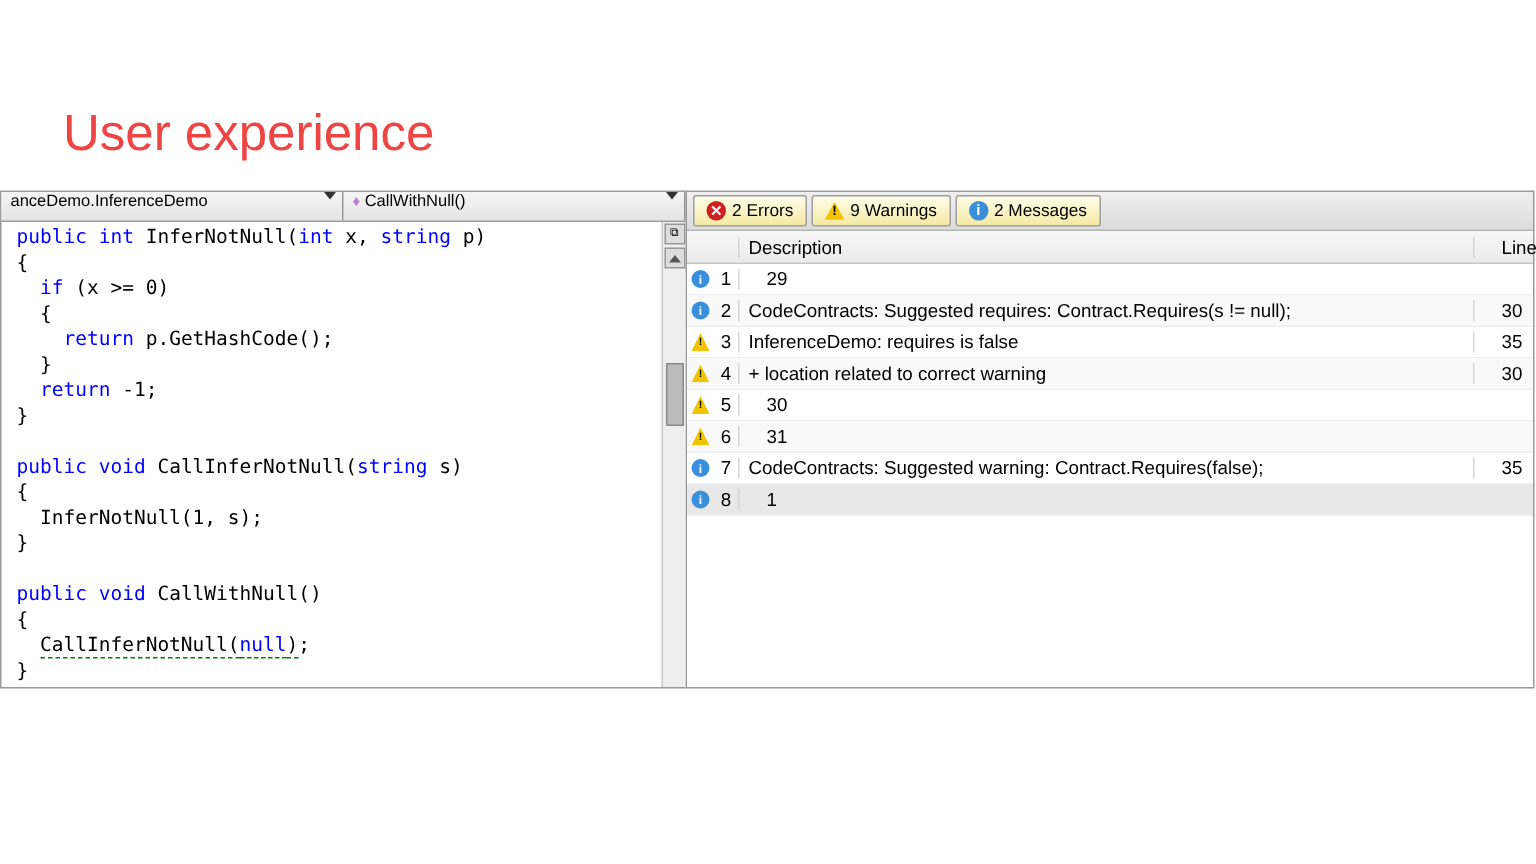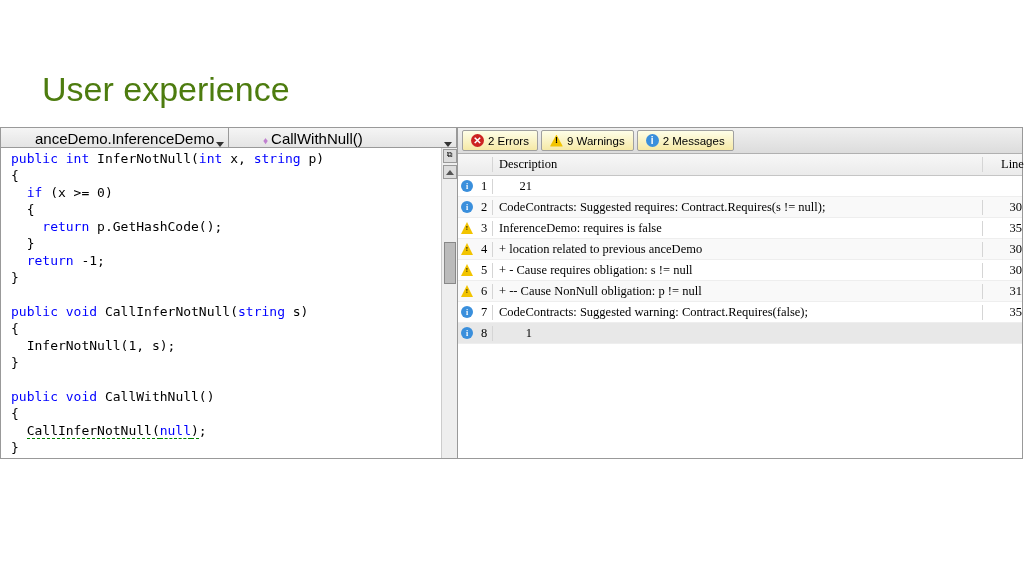--- a/index.html
+++ b/index.html
@@ -1,48 +1,48 @@
 <!DOCTYPE html>
 <html><head>
 <meta charset="utf-8">
 <style>
   * { box-sizing: border-box; margin: 0; padding: 0; }
   body { background: #fff; font-family: "Segoe UI", Arial, sans-serif; width: 1024px; height: 576px; overflow: hidden; }
-  .slide-title { color: #4d7c0f; font-size: 34px; font-weight: 300; padding: 70px 0 18px 42px; }
+  .slide-title { color: #ef4444; font-size: 34px; font-weight: 300; padding: 70px 0 18px 42px; }
   .panels { display: flex; }
   .code-panel { width: 458px; border: 1px solid #999; background: #fff; }
   .error-panel { width: 566px; border: 1px solid #999; background: #fff; margin-left: -1px; }
   .code-nav { height: 20px; background: linear-gradient(#f5f5f5,#e4e4e4); border-bottom: 1px solid #999; display: flex; align-items: center; }
-  .nav-item { border-right: 1px solid #999; height: 100%; display: flex; align-items: flex-end; padding: 0 4px 0 6px; font-size: 15px; flex: 1; position: relative; margin-left: 28px; }
+  .nav-item { border-right: 1px solid #999; height: 100%; display: flex; align-items: flex-start; padding: 0 4px 0 6px; font-size: 11px; flex: 1; position: relative; }
   .nav-item:last-child .nav-label::before { content: "♦"; color: #c080d0; font-size: 10px; margin-right: 3px; }
   .nav-drop { width: 0; height: 0; border-left: 4px solid transparent; border-right: 4px solid transparent; border-top: 5px solid #333; position: absolute; right: 4px; }
   .code-body { display: flex; }
   .code-area { flex: 1; font-family: Consolas, monospace; font-size: 13px; line-height: 17px; padding: 2px 0 2px 10px; white-space: pre; }
   .kw { color: #0000ff; }
   .squiggly { border-bottom: 1px dashed #008000; }
   .code-scroll { width: 16px; background: #eee; border-left: 1px solid #ccc; display: flex; flex-direction: column; align-items: center; }
   .splitbtn { width: 14px; height: 14px; background: #ddd; border: 1px solid #999; margin: 1px; font-size: 8px; text-align: center; }
   .arrowbtn { width: 14px; height: 14px; background: #ddd; border: 1px solid #999; margin: 1px; display: flex; align-items: center; justify-content: center; }
   .arrowbtn .tri-up { width: 0; height: 0; border-left: 4px solid transparent; border-right: 4px solid transparent; border-bottom: 5px solid #555; }
   .scroll-track { flex: 1; width: 14px; background: #eee; position: relative; margin-top: 2px; }
   .scroll-thumb { position: absolute; top: 60px; left: 1px; width: 12px; height: 42px; background: #bbb; border: 1px solid #888; }
   .tabs { height: 26px; background: linear-gradient(#f0f0f0,#dcdcdc); border-bottom: 1px solid #b0b0b0; display: flex; align-items: center; padding-left: 4px; gap: 3px; }
   .tab { border: 1px solid #a0a0a0; background: linear-gradient(#fefee8,#f6e9a6); height: 21px; display: flex; align-items: center; padding: 0 8px; font-size: 11.5px; gap: 4px; border-radius: 2px; }
   .icn { width: 13px; height: 13px; border-radius: 50%; display: flex; align-items: center; justify-content: center; font-size: 10px; font-weight: bold; color: #fff; }
   .icn.err { background: #c22; }
   .icn.warn { background: #f2c400; color: #000; width: 13px; height: 12px; border-radius: 1px; position: relative; }
   .icn.warn::before { content: "!"; position: absolute; width: 100%; text-align: center; font-size: 9px; top: 0; }
   .icn.warn { clip-path: polygon(50% 0, 100% 100%, 0 100%); }
   .icn.info { background: #3a8fdc; }
-  .errlist { font-size: 12.5px; font-family: Liberation Serif, serif; }
+  .errlist { font-size: 12.5px; }
   .errlist-head { display: flex; background: linear-gradient(#f7f7f7,#ebebeb); border-bottom: 1px solid #c5c5c5; height: 22px; align-items: center; }
   .col-icon { width: 18px; }
   .col-num { width: 16px; text-align: center; }
   .col-desc { flex: 1; padding-left: 6px; border-left: 1px solid #d5d5d5; }
-  .col-line { width: 40px; padding-left: 18px; border-left: 1px solid #d5d5d5; text-align: right; }
+  .col-line { width: 40px; padding-left: 18px; border-left: 1px solid #d5d5d5; }
   .errrow { display: flex; height: 21px; align-items: center; border-bottom: 1px solid #eee; }
   .errrow:nth-child(even) { background: #f9f9f9; }
   .errrow.sel { background: #e8e8e8; }
   .errrow .col-icon { display: flex; justify-content: center; }
   .icn-sm { width: 12px; height: 12px; border-radius: 50%; display: flex; align-items: center; justify-content: center; font-size: 8px; font-weight: bold; color: #fff; }
   .icn-sm.info { background: #3a8fdc; }
   .icn-sm.warn { background: #f2c400; color: #000; clip-path: polygon(50% 0, 100% 100%, 0 100%); border-radius: 0; font-size: 7px; line-height: 13px; }
 </style>
 </head>
 <body>
@@ -97,21 +97,21 @@
         <div class="col-num"></div>
         <div class="col-desc">Description</div>
         <div class="col-line">Line</div>
       </div>
       <div id="err-body">
           <div class="errrow">
             <div class="col-icon">
               <span class="icn-sm info">i</span>
             </div>
             <div class="col-num">1</div>
-            <div class="col-line">21</div>
+            <div class="col-line">29</div>
           </div>
           <div class="errrow">
             <div class="col-icon">
               <span class="icn-sm info">i</span>
             </div>
             <div class="col-num">2</div>
             <div class="col-desc">CodeContracts: Suggested requires: Contract.Requires(s != null);</div>
             <div class="col-line">30</div>
           </div>
           <div class="errrow">
@@ -120,37 +120,35 @@
             </div>
             <div class="col-num">3</div>
             <div class="col-desc">InferenceDemo: requires is false</div>
             <div class="col-line">35</div>
           </div>
           <div class="errrow">
             <div class="col-icon">
               <span class="icn-sm warn">!</span>
             </div>
             <div class="col-num">4</div>
-            <div class="col-desc">  + location related to previous anceDemo</div>
+            <div class="col-desc">  + location related to correct warning</div>
             <div class="col-line">30</div>
           </div>
           <div class="errrow">
             <div class="col-icon">
               <span class="icn-sm warn">!</span>
             </div>
             <div class="col-num">5</div>
-            <div class="col-desc">  + - Cause requires obligation: s != null</div>
             <div class="col-line">30</div>
           </div>
           <div class="errrow">
             <div class="col-icon">
               <span class="icn-sm warn">!</span>
             </div>
             <div class="col-num">6</div>
-            <div class="col-desc">  + -- Cause NonNull obligation: p != null</div>
             <div class="col-line">31</div>
           </div>
           <div class="errrow">
             <div class="col-icon">
               <span class="icn-sm info">i</span>
             </div>
             <div class="col-num">7</div>
             <div class="col-desc">CodeContracts: Suggested warning: Contract.Requires(false);</div>
             <div class="col-line">35</div>
           </div>

